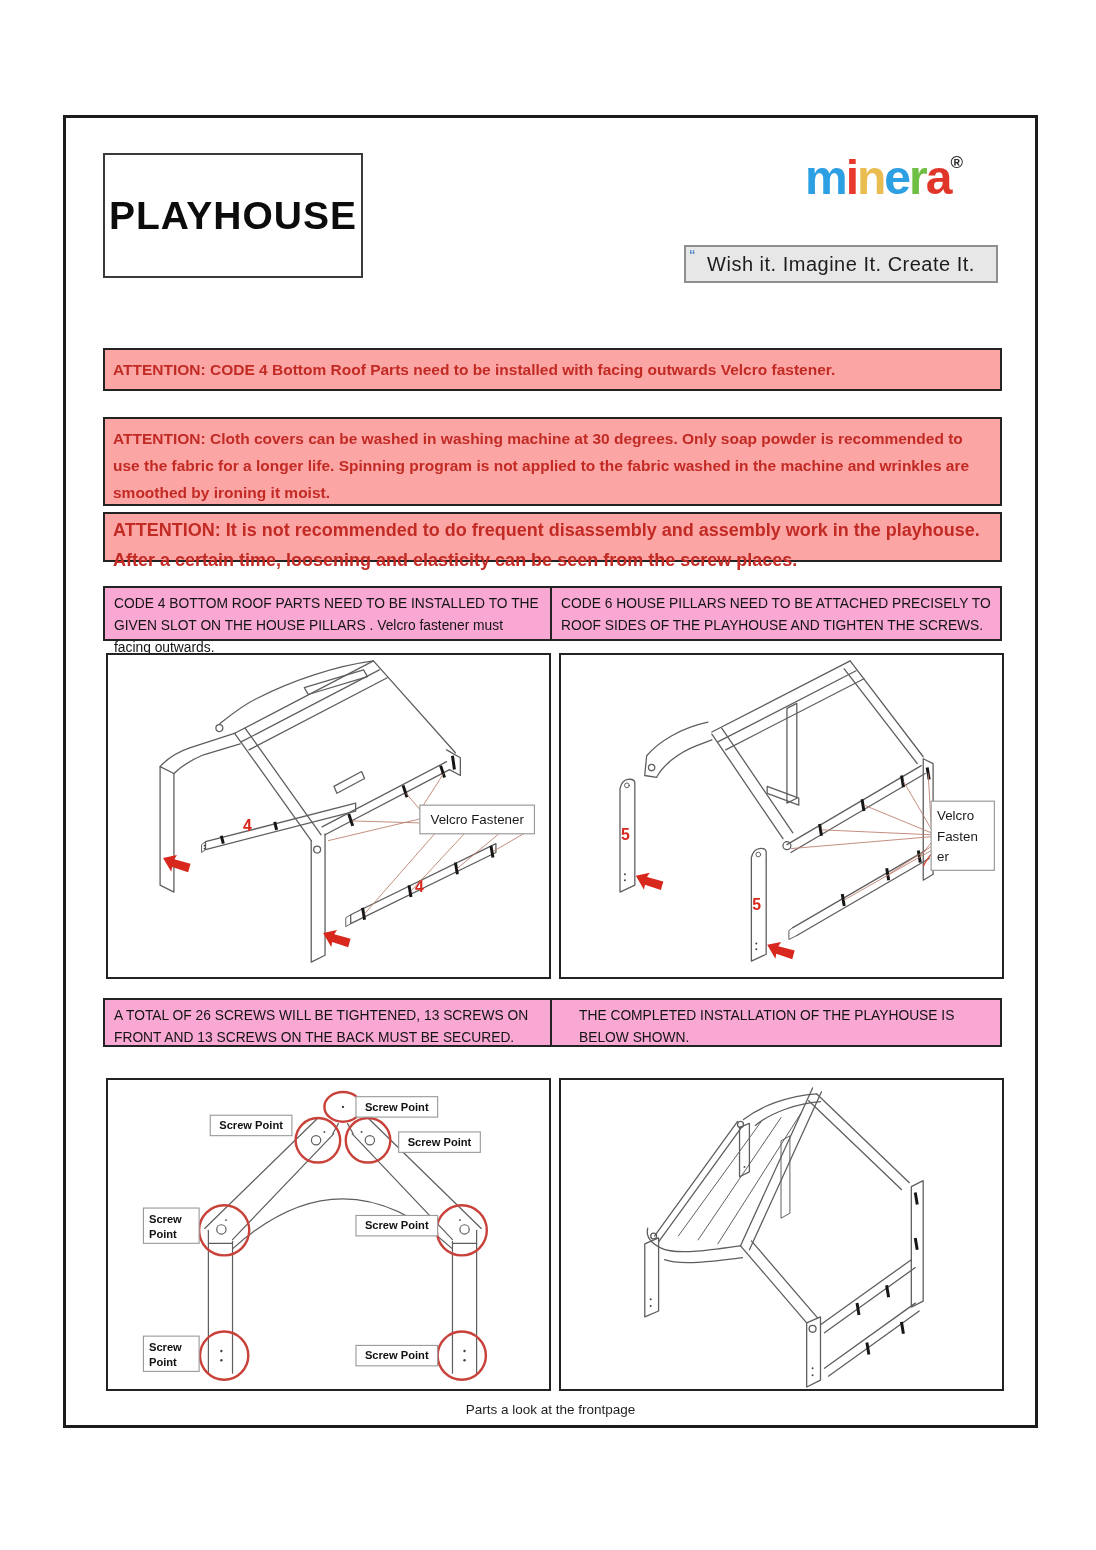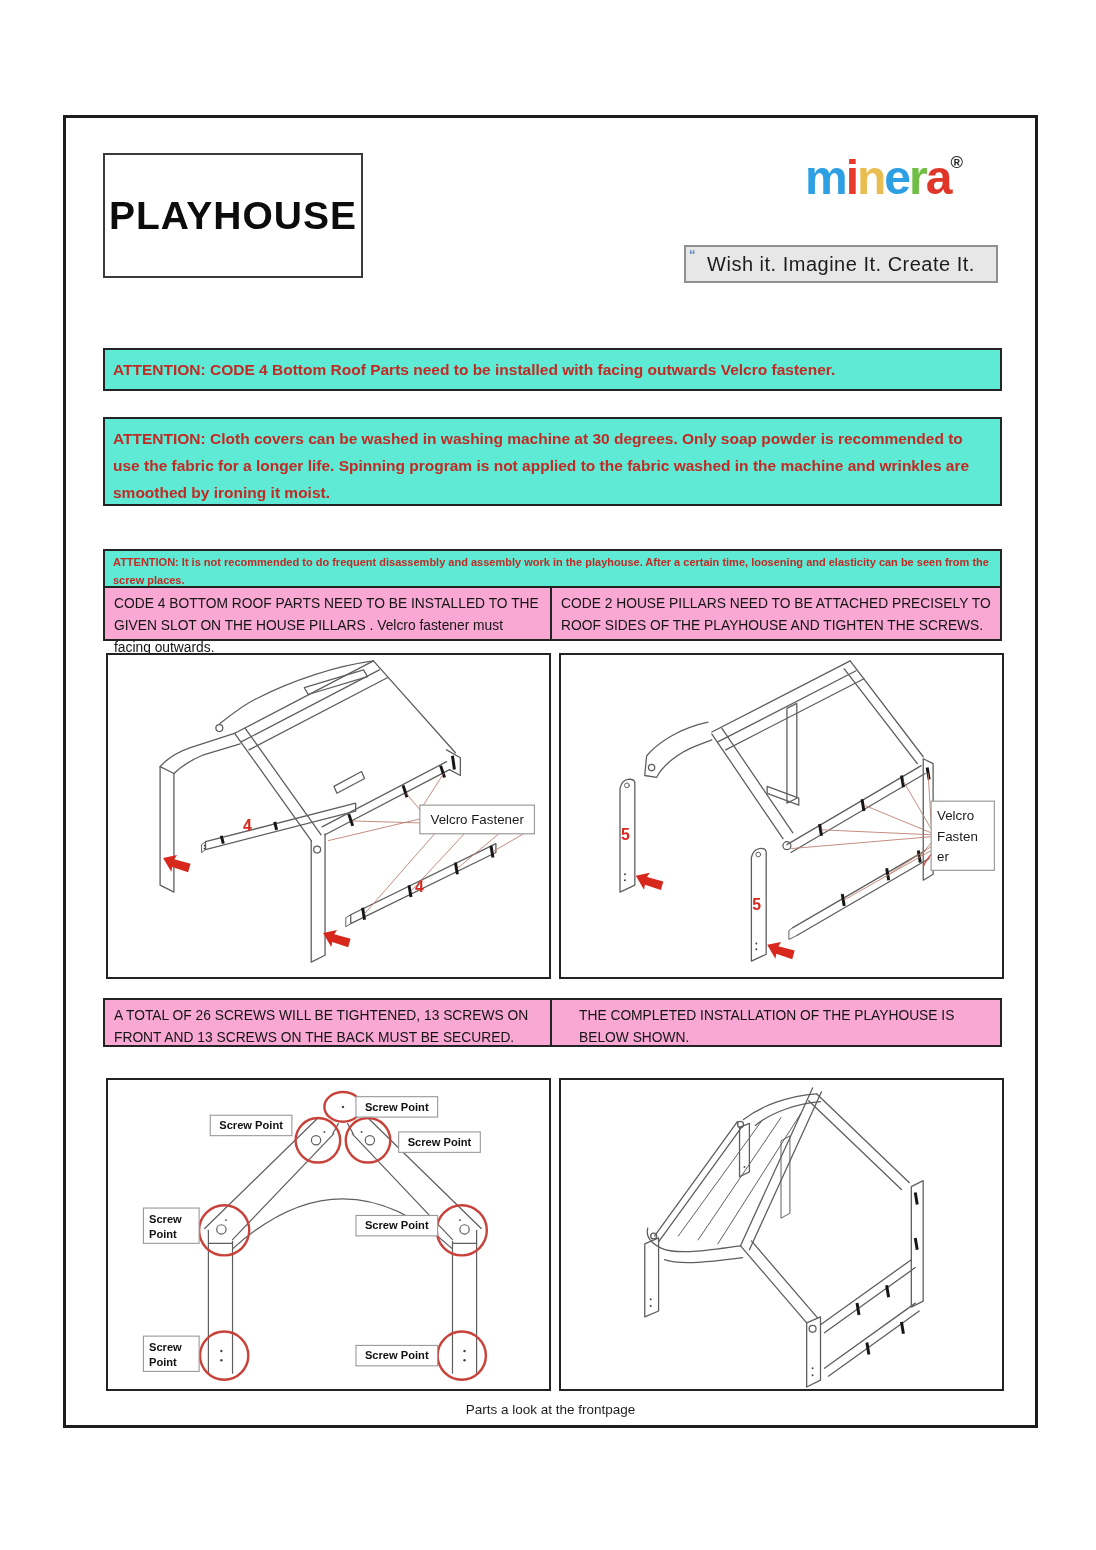--- a/index.html
+++ b/index.html
@@ -8,24 +8,24 @@
 
   .title-box{position:absolute;left:37px;top:35px;width:260px;height:125px;border:2px solid #3a3a3a;box-sizing:border-box;display:flex;align-items:center;justify-content:center;}
   .title-box span{font-size:39px;font-weight:bold;letter-spacing:1px;color:#0c0c0c;}
 
   .logo{position:absolute;left:702px;top:34px;width:232px;text-align:center;font-size:48px;font-weight:bold;letter-spacing:-2px;line-height:1.1;white-space:nowrap;}
   .logo .reg{font-size:17px;vertical-align:26px;letter-spacing:0;color:#2a2a2a;font-weight:bold;}
 
   .tagline{position:absolute;left:618px;top:127px;width:314px;height:38px;background:var(--tagline-bg,#e7e7e7);border:2px solid var(--tagline-border,#8f8f8f);box-sizing:border-box;display:flex;align-items:center;justify-content:center;font-size:20px;color:#1d1d1d;letter-spacing:0.5px;}
   .tagline .quote{position:absolute;left:3px;top:0px;font-size:13px;font-weight:bold;color:var(--tagline-quote-blue,#4f86c6);}
 
-  .attn{position:absolute;left:37px;width:899px;border:2px solid var(--box-border,#232323);box-sizing:border-box;color:var(--attention-red,#c22a24);font-weight:bold;background:#5eead4;}
+  .attn{position:absolute;left:37px;width:899px;border:2px solid var(--box-border,#232323);box-sizing:border-box;color:var(--attention-red,#c22a24);font-weight:bold;background:#fca5a5;}
   .attn1{top:230px;height:43px;font-size:15.5px;display:flex;align-items:center;padding:0 8px;}
   .attn2{top:299px;height:89px;font-size:15.5px;line-height:1.75;padding:6px 10px 0 8px;}
-  .attn3{top:394px;height:50px;font-size:11px;line-height:1.65;padding:2px 8px 0 8px;margin-top:37px;}
+  .attn3{top:394px;height:50px;font-size:18px;line-height:1.65;padding:2px 8px 0 8px;}
 
   .instr{position:absolute;left:37px;width:899px;border:2px solid var(--box-border,#232323);box-sizing:border-box;display:flex;background:#f9a8d4;}
   .instr .cell{padding:5px 9px;font-size:13.8px;line-height:1.6;color:#141414;}
   .instr .cell-left{width:447px;border-right:2px solid var(--box-border,#232323);box-sizing:border-box;}
   .instr .cell-right{flex:1;}
   .instr1{top:468px;height:55px;}
   .instr2{top:880px;height:49px;gap:18px;}
 
   .fig{position:absolute;border:2px solid var(--box-border,#2a2a2a);box-sizing:border-box;background:#fff;}
   .figA{left:40px;top:535px;width:445px;height:326px;}
@@ -74,21 +74,21 @@
   </div>
   <div class="attn attn2">
     <span>ATTENTION: Cloth covers can be washed in washing machine at 30 degrees. Only soap powder is recommended to use the fabric for a longer life. Spinning program is not applied to the fabric washed in the machine and wrinkles are smoothed by ironing it moist.</span>
   </div>
   <div class="attn attn3">
     <span>ATTENTION: It is not recommended to do frequent disassembly and assembly work in the playhouse. After a certain time, loosening and elasticity can be seen from the screw places.</span>
   </div>
 
   <div class="instr instr1">
     <div class="cell cell-left">CODE 4 BOTTOM ROOF PARTS NEED TO BE INSTALLED TO THE GIVEN SLOT ON THE HOUSE PILLARS . Velcro fastener must facing outwards.</div>
-    <div class="cell cell-right">CODE 2 HOUSE PILLARS NEED TO BE ATTACHED PRECISELY TO ROOF SIDES OF THE PLAYHOUSE AND TIGHTEN THE SCREWS.</div>
+    <div class="cell cell-right">CODE 6 HOUSE PILLARS NEED TO BE ATTACHED PRECISELY TO ROOF SIDES OF THE PLAYHOUSE AND TIGHTEN THE SCREWS.</div>
   </div>
 
   <div class="fig figA">
     <svg viewBox="0 0 445 326">
       <g class="fl">
 
         <path d="M52,113 L52,233 L66,240 L66,120 Z"></path>
 
         <path d="M52,113 C60,104 70,98 82,94 L128,79"></path>
         <path d="M66,120 C74,112 84,106 96,101 L133,90"></path>

